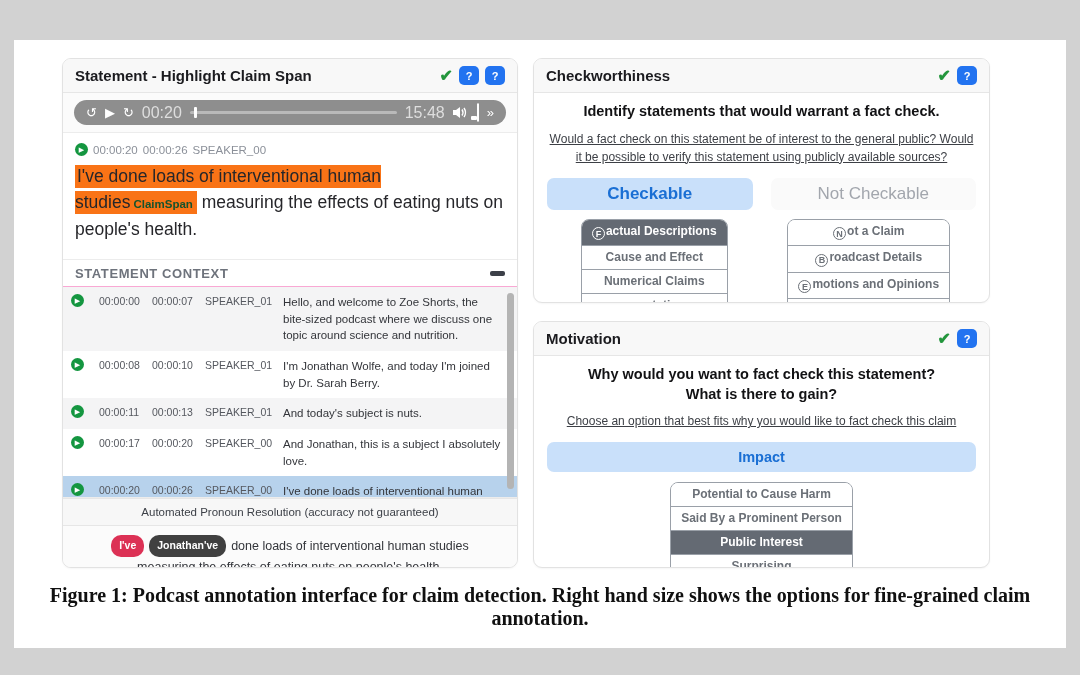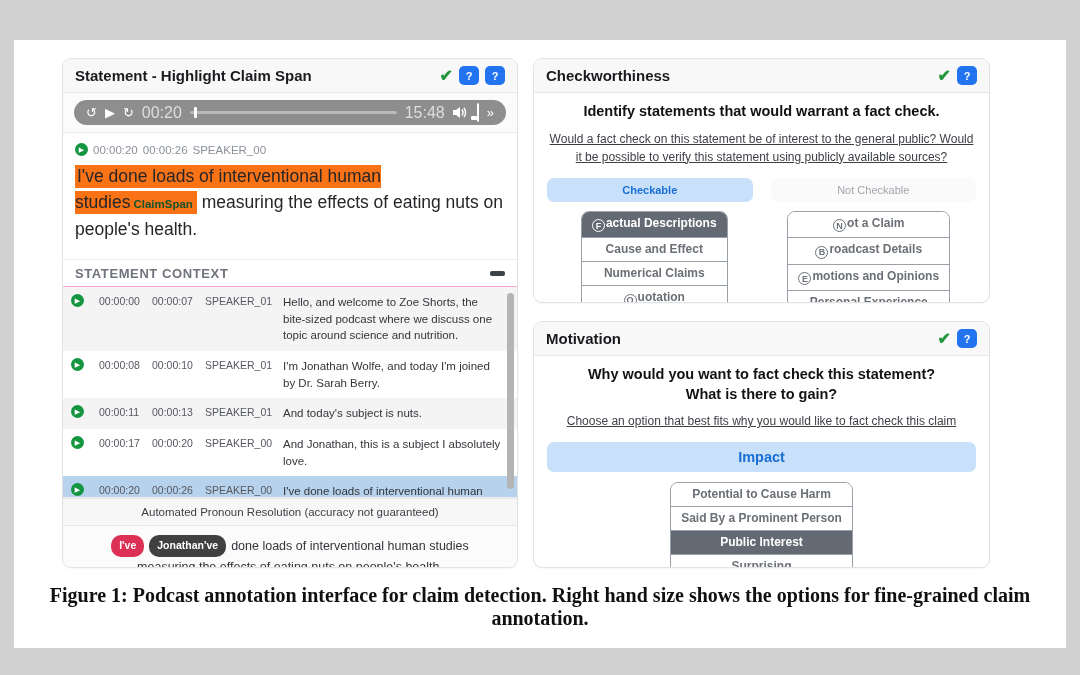--- a/index.html
+++ b/index.html
@@ -91,21 +91,21 @@
   .pill-red { background:#dc3155; }
   .pill-green { background:#404040; }
 
   
   #checkworthiness-panel { left:519px; top:18px; width:457px; height:245px; }
   #motivation-panel { left:519px; top:281px; width:457px; height:247px; }
   .rp-body { padding:9px 13px 10px 13px; display:flex; flex-direction:column; flex:1; }
   .rp-heading { text-align:center; font-weight:bold; font-size:14.5px; color:#121214; line-height:1.35; }
   .rp-sub { text-align:center; font-size:12px; color:#3c3f45; line-height:1.5; margin-top:8px;text-decoration:underline; }
   .tab-row { display:flex; gap:18px; margin-top:12px; }
-  .tab { flex:1; text-align:center; font-size:11px; padding:6px 4px; border-radius:7px; cursor:pointer; }
+  .tab { flex:1; text-align:center; font-size:17px; padding:6px 4px; border-radius:7px; cursor:pointer; }
   .tab.active { background:#c9e0fa; color:#1a6fd4; font-weight:bold; }
   .tab.inactive { background:#fafafa; color:#a2a6ad; }
   .cols { display:flex; margin-top:9px; flex:1; }
   .col { flex:1; display:flex; justify-content:center; align-items:flex-start; }
   .opt-group { border:1px solid #9aa0a8; border-radius:8px; overflow:hidden; background:#fff; }
   .opt {
     font-size:12px; font-weight:bold; color:#6b7077; text-align:center;
     padding:4px 10px 5px 10px; border-bottom:1px solid #9aa0a8; background:#fff;
     white-space:nowrap; cursor:pointer;
   }

